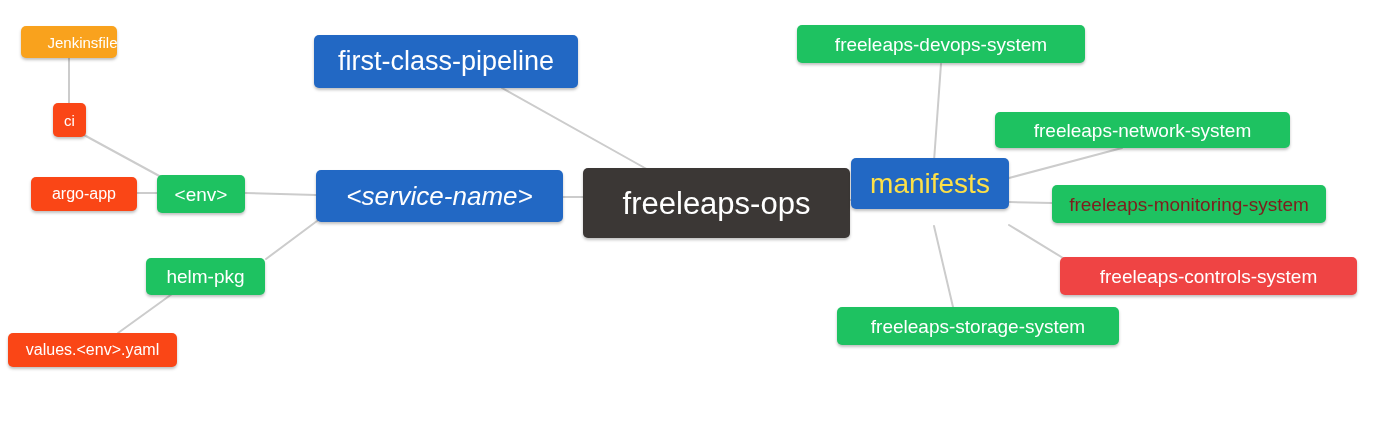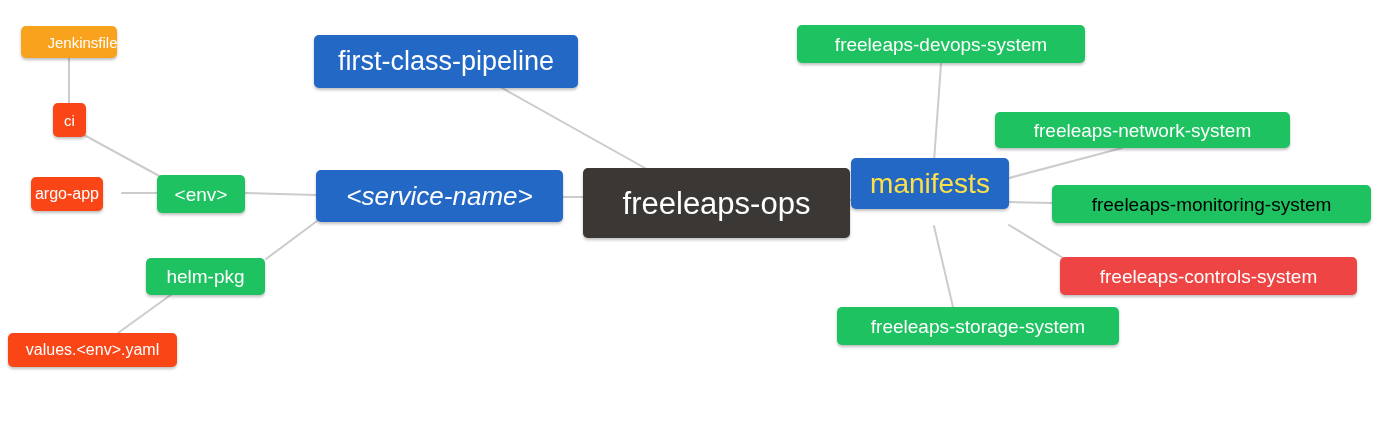--- a/index.html
+++ b/index.html
@@ -57,22 +57,22 @@
       <line x1="1009" y1="225" x2="1063" y2="258" stroke="#CCCCCC" stroke-width="2" stroke-linecap="round"></line>
       <line x1="934" y1="226" x2="953" y2="307" stroke="#CCCCCC" stroke-width="2" stroke-linecap="round"></line>
     </svg>
 
 <div class="node" style="left: 583px; top: 168px; width: 267px; height: 70px; font-size: 31px; background: rgb(59, 55, 53); color: rgb(255, 255, 255);">freeleaps-ops</div>
     <div class="node" style="left: 314px; top: 35px; width: 264px; height: 53px; font-size: 27px; background: rgb(34, 104, 196); color: rgb(255, 255, 255);">first-class-pipeline</div>
     <div class="node" style="left: 316px; top: 170px; width: 247px; height: 52px; font-size: 26px; background: rgb(34, 104, 196); color: rgb(255, 255, 255); font-style: italic;">&lt;service-name&gt;</div>
     <div class="node" style="left: 851px; top: 158px; width: 158px; height: 51px; font-size: 28px; background: rgb(34, 104, 196); color: #fde047;">manifests</div>
     <div class="node" style="left: 157px; top: 175px; width: 88px; height: 38px; font-size: 19px; background: rgb(30, 194, 97); color: rgb(255, 255, 255);">&lt;env&gt;</div>
     <div class="node" style="left: 146px; top: 258px; width: 119px; height: 37px; font-size: 19px; background: rgb(30, 194, 97); color: rgb(255, 255, 255);">helm-pkg</div>
-    <div class="node" style="left: 31px; top: 177px; width: 72px; height: 34px; font-size: 16px; background: rgb(250, 70, 22); color: rgb(255, 255, 255);">argo-app</div>
+    <div class="node" style="left: 31px; top: 177px; width: 106px; height: 34px; font-size: 16px; background: rgb(250, 70, 22); color: rgb(255, 255, 255);">argo-app</div>
     <div class="node" style="left: 53px; top: 103px; width: 33px; height: 34px; font-size: 15px; background: rgb(250, 70, 22); color: rgb(255, 255, 255);">ci</div>
     <div class="node" style="left: 21px; top: 26px; width: 96px; height: 32px; font-size: 15px; background: rgb(249, 162, 29); color: rgb(255, 255, 255); padding-left: 27px;">Jenkinsfile</div>
     <div class="node" style="left: 8px; top: 333px; width: 169px; height: 34px; font-size: 16px; background: rgb(250, 70, 22); color: rgb(255, 255, 255);">values.&lt;env&gt;.yaml</div>
     <div class="node" style="left: 797px; top: 25px; width: 288px; height: 38px; font-size: 19px; background: rgb(30, 194, 97); color: rgb(255, 255, 255);">freeleaps-devops-system</div>
     <div class="node" style="left: 995px; top: 112px; width: 295px; height: 36px; font-size: 19px; background: rgb(30, 194, 97); color: rgb(255, 255, 255);">freeleaps-network-system</div>
-    <div class="node" style="left: 1052px; top: 185px; width: 319px; height: 38px; font-size: 19px; background: rgb(30, 194, 97); color: #000000;">freeleaps-monitoring-system</div>
+    <div class="node" style="left: 1052px; top: 185px; width: 274px; height: 38px; font-size: 19px; background: rgb(30, 194, 97); color: #7f1d1d;">freeleaps-monitoring-system</div>
     <div class="node" style="left: 1060px; top: 257px; width: 297px; height: 38px; font-size: 19px; background: #ef4444; color: rgb(255, 255, 255);">freeleaps-controls-system</div>
     <div class="node" style="left: 815px; top: 307px; width: 282px; height: 38px; font-size: 19px; background: rgb(30, 194, 97); color: rgb(255, 255, 255); margin-left: 22px;">freeleaps-storage-system</div>
   </div>
 
 </body></html>

